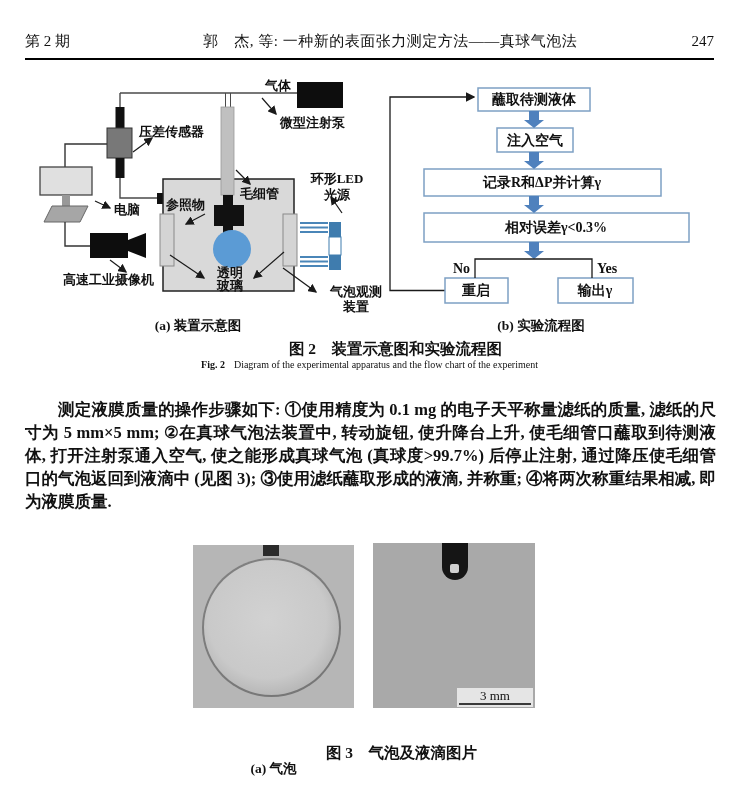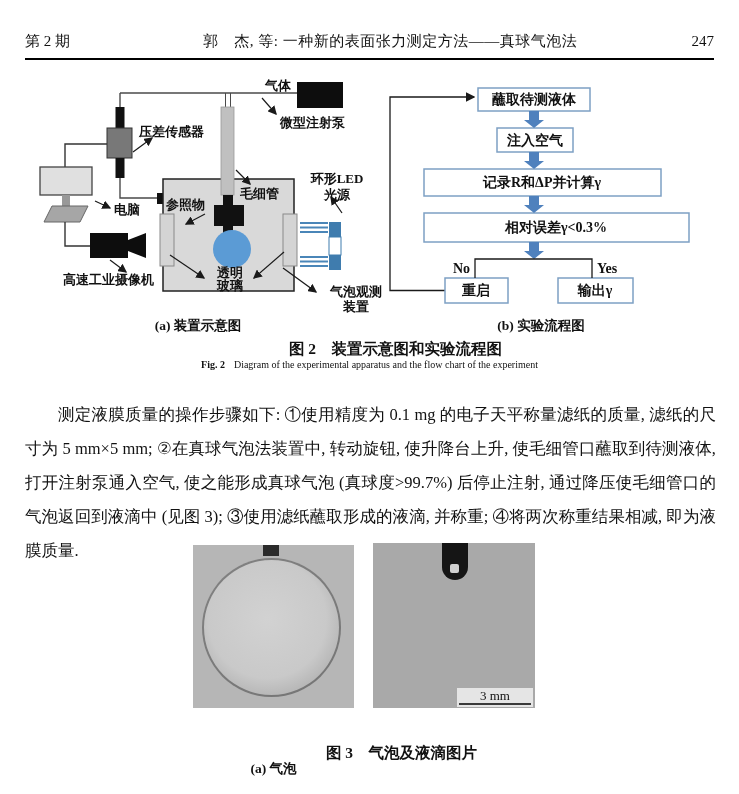--- a/index.html
+++ b/index.html
@@ -20,21 +20,21 @@
 
   
   .capzh{position:absolute;left:0;width:739px;text-align:center;font-weight:bold;font-size:15.5px;}
   .capen{position:absolute;left:0;width:739px;text-align:center;font-size:10px;}
   .capen b{margin-right:9px;}
   .cap2zh{top:339px;padding-left:26px;} .cap2en{top:359px;}
   .cap3zh{top:743px;padding-left:32px;} .cap3en{top:763px;}
 
   
   .para{position:absolute;top:398px;left:25px;width:691px;font-size:16.5px;
-        line-height:34px;text-align:justify;text-indent:2em;}
+        line-height:23px;text-align:justify;text-indent:2em;font-weight:bold;}
 
   
   .fig3{position:absolute;top:545px;left:0;width:739px;height:200px;}
   .photo{position:absolute;overflow:hidden;}
   .photoA{left:193px;top:0;width:161px;height:163px;background:#b6b6b6;}
   .photoB{left:373px;top:-2px;width:162px;height:165px;background:#a9a9a9;}
   .bubble-big{position:absolute;left:9px;top:13px;width:139px;height:139px;border-radius:50%;
         background:radial-gradient(circle at 47% 44%, #d2d2d2 0%, #c9c9c9 55%, #b2b2b2 76%, #8b8b8b 90%, #6e6e6e 97%, #5f5f5f 100%);
         box-shadow:inset 0 0 0 2px rgba(55,55,55,.5);}
   .stubA{position:absolute;left:70px;top:0;width:16px;height:11px;background:#2b2b2b;}

